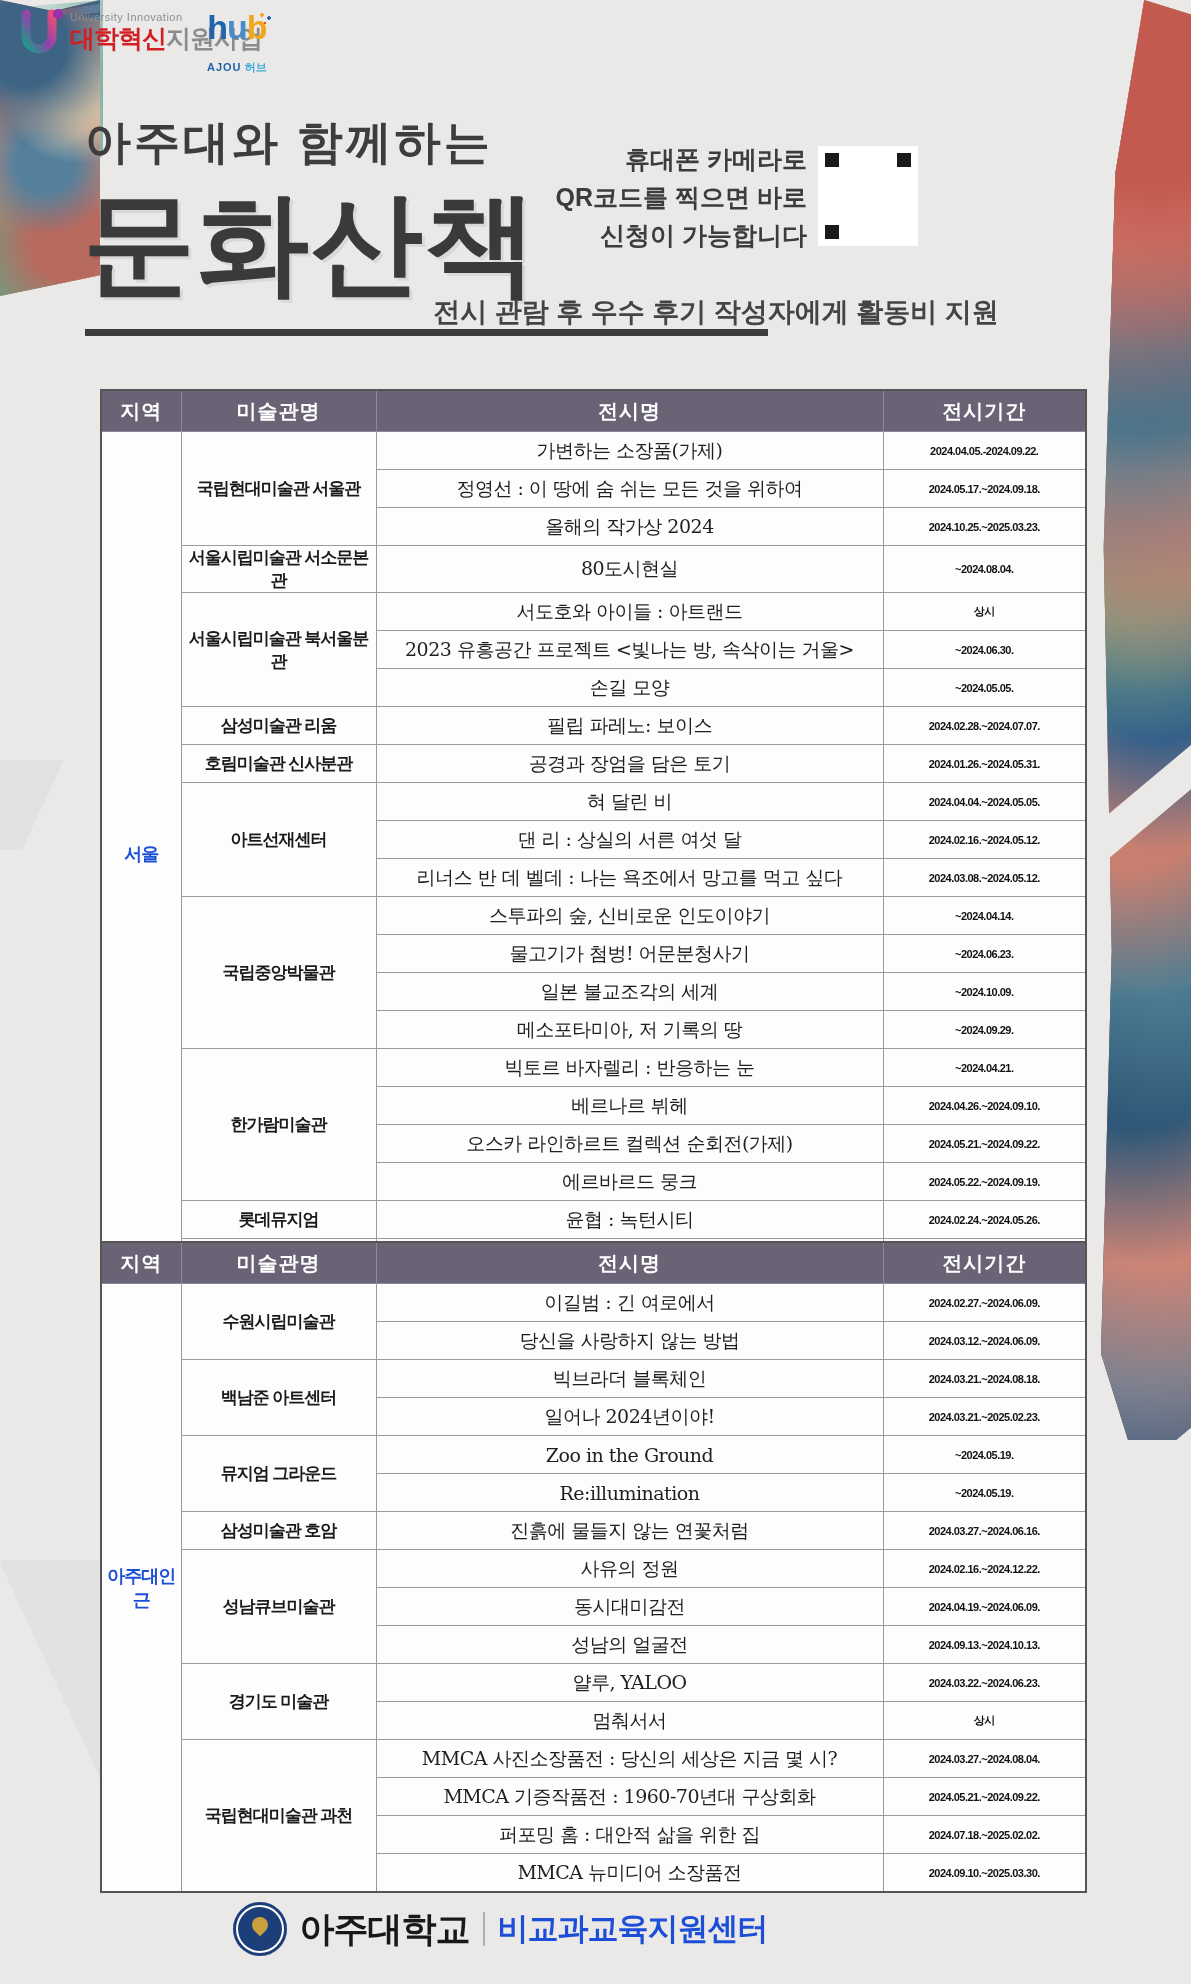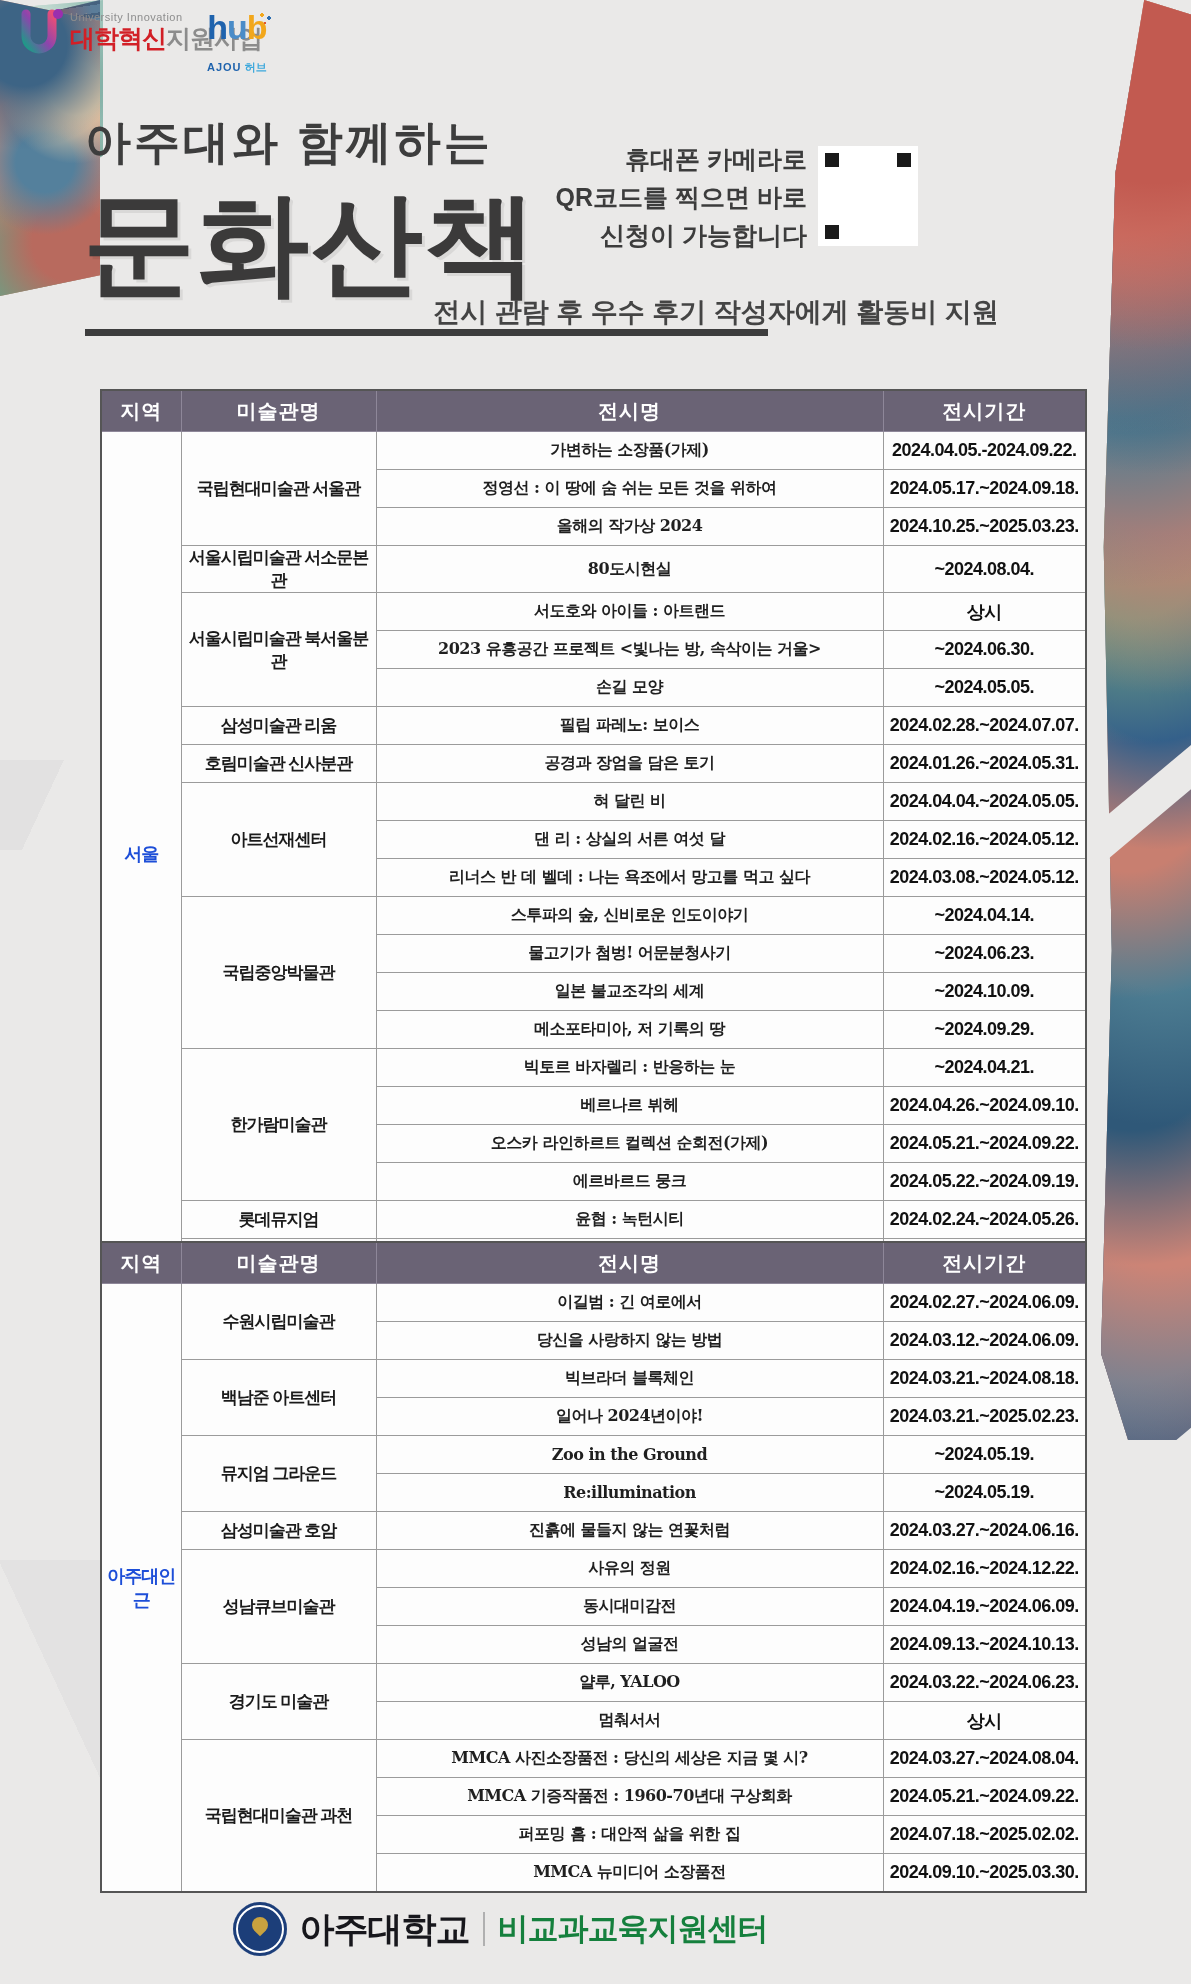--- a/index.html
+++ b/index.html
@@ -104,30 +104,30 @@
   .notice .n2{font-size:27px;font-weight:600;color:#3f3f3f;margin-top:8px;line-height:1.3;}
 
   
   table.tbl{position:absolute;left:100px;width:985px;border-collapse:collapse;table-layout:fixed;z-index:4;background:#fdfdfd;border:2px solid #555;}
   .tbl-1{top:389px;}
   .tbl-2{top:1241px;}
   .tbl th{height:38px;background:#6a6375;color:#fff;font-size:20px;font-weight:800;letter-spacing:1px;border:1px solid #8e8799;}
   .tbl td{height:37px;border:1px solid #9b9b9b;text-align:center;vertical-align:middle;padding:0 4px;overflow:hidden;background:#fdfdfd;}
   .c-region{font-size:18px;font-weight:800;letter-spacing:-1px;color:#1d4ed8;}
   .c-museum{font-size:17px;font-weight:800;letter-spacing:-1px;color:#1a1a1a;}
-  .c-title{font-family:"DejaVu Serif","Liberation Serif",serif;font-size:16px;color:#1f1f1f;letter-spacing:-0.5px;font-weight:bold;}
-  .c-period{font-size:18px;font-weight:800;letter-spacing:-0.5px;color:#111;}
+  .c-title{font-family:"DejaVu Serif","Liberation Serif",serif;font-size:19px;color:#1f1f1f;letter-spacing:-0.5px;}
+  .c-period{font-size:11px;font-weight:800;letter-spacing:-0.5px;color:#111;}
 
   
   .footer{position:absolute;left:0;top:1902px;width:1000px;display:flex;justify-content:center;align-items:center;gap:13px;z-index:3;}
   .seal{width:54px;height:54px;border-radius:50%;background:#1c3e79;position:relative;box-shadow:inset 0 0 0 3px #1c3e79, inset 0 0 0 5px #fff;}
   .seal::after{content:"";position:absolute;left:19px;top:15px;width:16px;height:16px;background:#c9a23f;border-radius:50% 50% 50% 0;transform:rotate(-45deg);}
   .foot-univ{font-size:35px;font-weight:900;color:#17171c;letter-spacing:-1px;}
   .foot-div{width:2px;height:34px;background:#b0b0b0;}
-  .foot-center{font-size:31px;font-weight:600;color:#15803d;letter-spacing:-1px;}
+  .foot-center{font-size:31px;font-weight:600;color:#1d4ed8;letter-spacing:-1px;}
 </style>
 </head>
 <body>
 
 <div class="page">
 
   <div class="ghost ghost-1"></div>
   <div class="ghost ghost-2"></div>
   <div class="art art-left-a"></div>
   <div class="art art-left-b1"></div>

